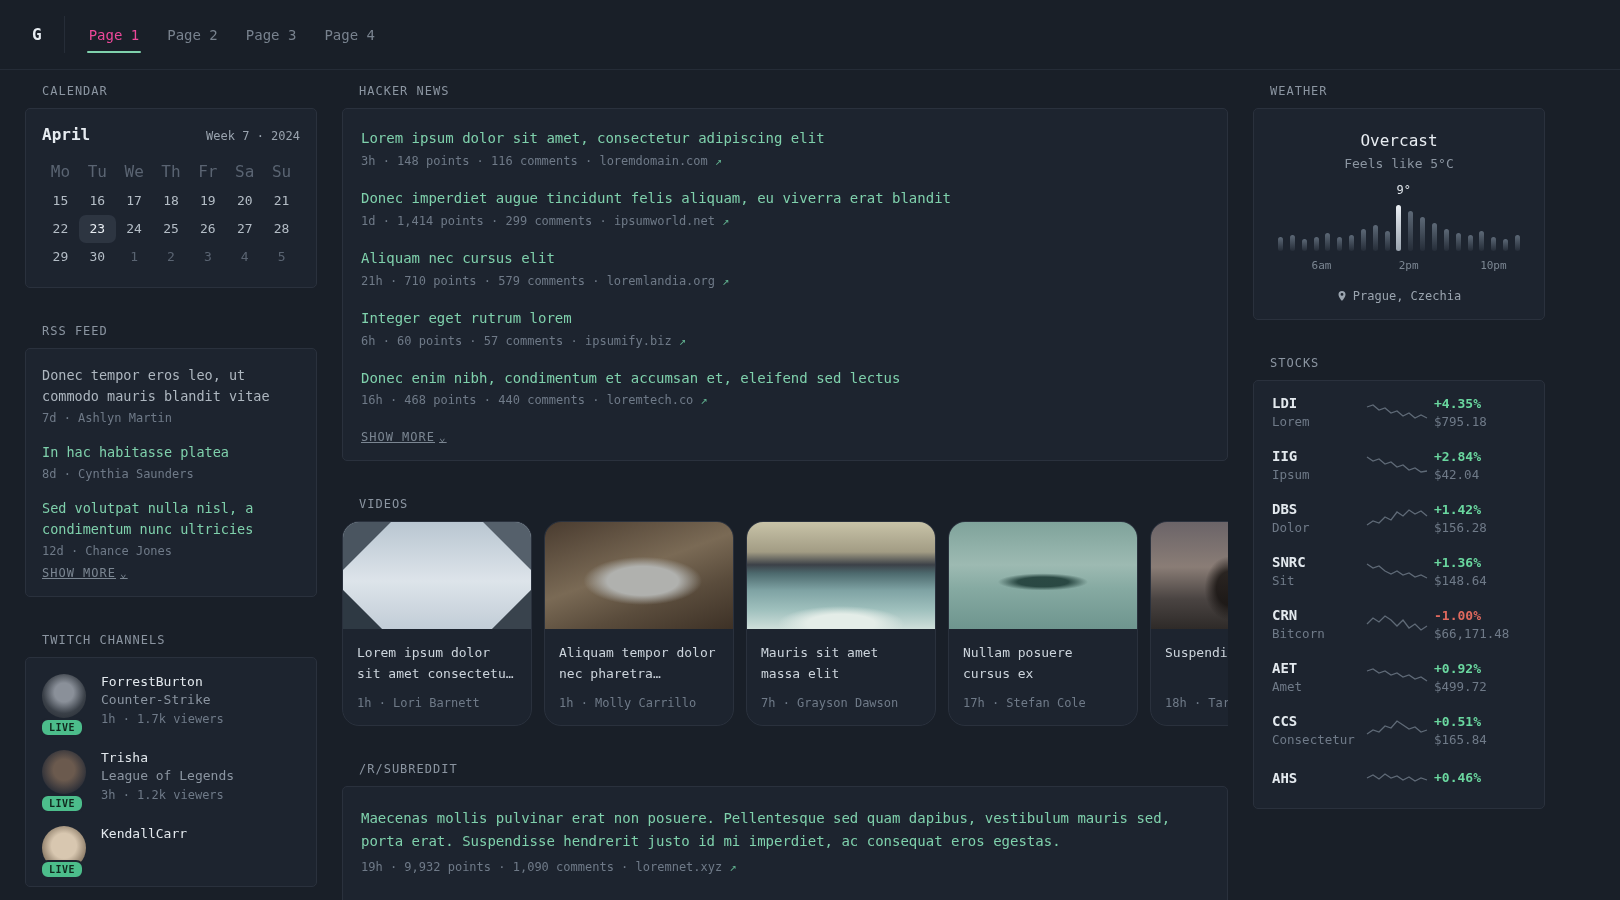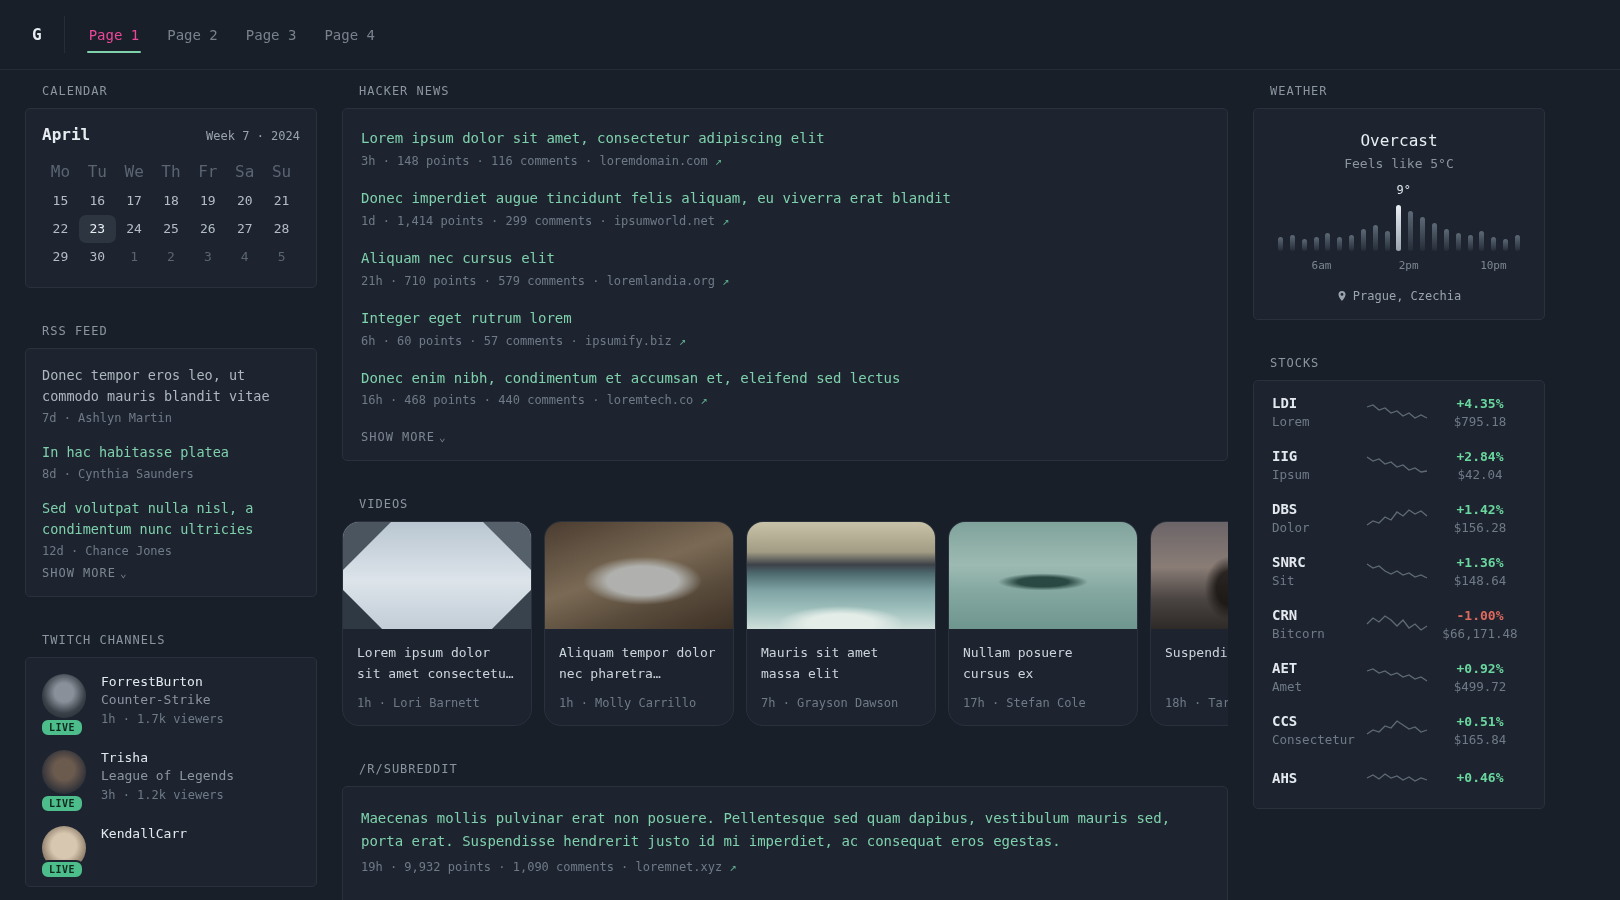--- a/index.html
+++ b/index.html
@@ -61,20 +61,21 @@
     margin:0 0 10px 17px;
   }
   .card{
     background:var(--card);border:1px solid var(--border);
     border-radius:5px;padding:16px;
   }
   .meta{color:var(--muted);font-size:12px;line-height:1.5;}
   .show-more{
     display:inline-block;font-size:12px;letter-spacing:1px;
     color:#7b8692;
+    text-decoration:underline;
   }
   .show-more .chev{font-size:11px;margin-left:4px;}
 
   
   .cal-head{display:flex;justify-content:space-between;align-items:baseline;margin-bottom:12px;}
   .cal-month{font-size:16px;font-weight:bold;color:#e6ebf0;}
   .cal-week{font-size:12px;color:#9aa4af;}
   .cal-grid{display:grid;grid-template-columns:repeat(7,1fr);text-align:center;}
   .cal-grid.day-names span{font-size:16px;color:var(--faint);padding:6px 0;}
   .cal-grid.dates span{
@@ -162,21 +163,21 @@
 
   
   .stocks-card{padding:14px 18px 10px;}
   .stock-row{display:flex;align-items:center;justify-content:space-between;margin-bottom:19px;}
   .stock-row:last-child{margin-bottom:6px;}
   .stock-id{width:88px;flex:none;}
   .stock-sym{font-size:14px;font-weight:bold;color:#e3e9ee;margin-bottom:3px;}
   .stock-name{font-size:12.5px;color:var(--muted);}
   .spark{width:64px;height:26px;flex:none;}
   .spark polyline{fill:none;stroke:#5f6a77;stroke-width:1.3;}
-  .stock-right{text-align:center;width:92px;flex:none;}
+  .stock-right{text-align:left;width:92px;flex:none;}
   .stock-change{font-size:13px;font-weight:bold;margin-bottom:3px;}
   .stock-change.pos{color:var(--green);}
   .stock-change.neg{color:var(--red);}
   .stock-price{font-size:12.5px;color:var(--muted);}
 </style>
 </head>
 <body>
 
 <header class="topbar">
   <div class="logo">G</div>

